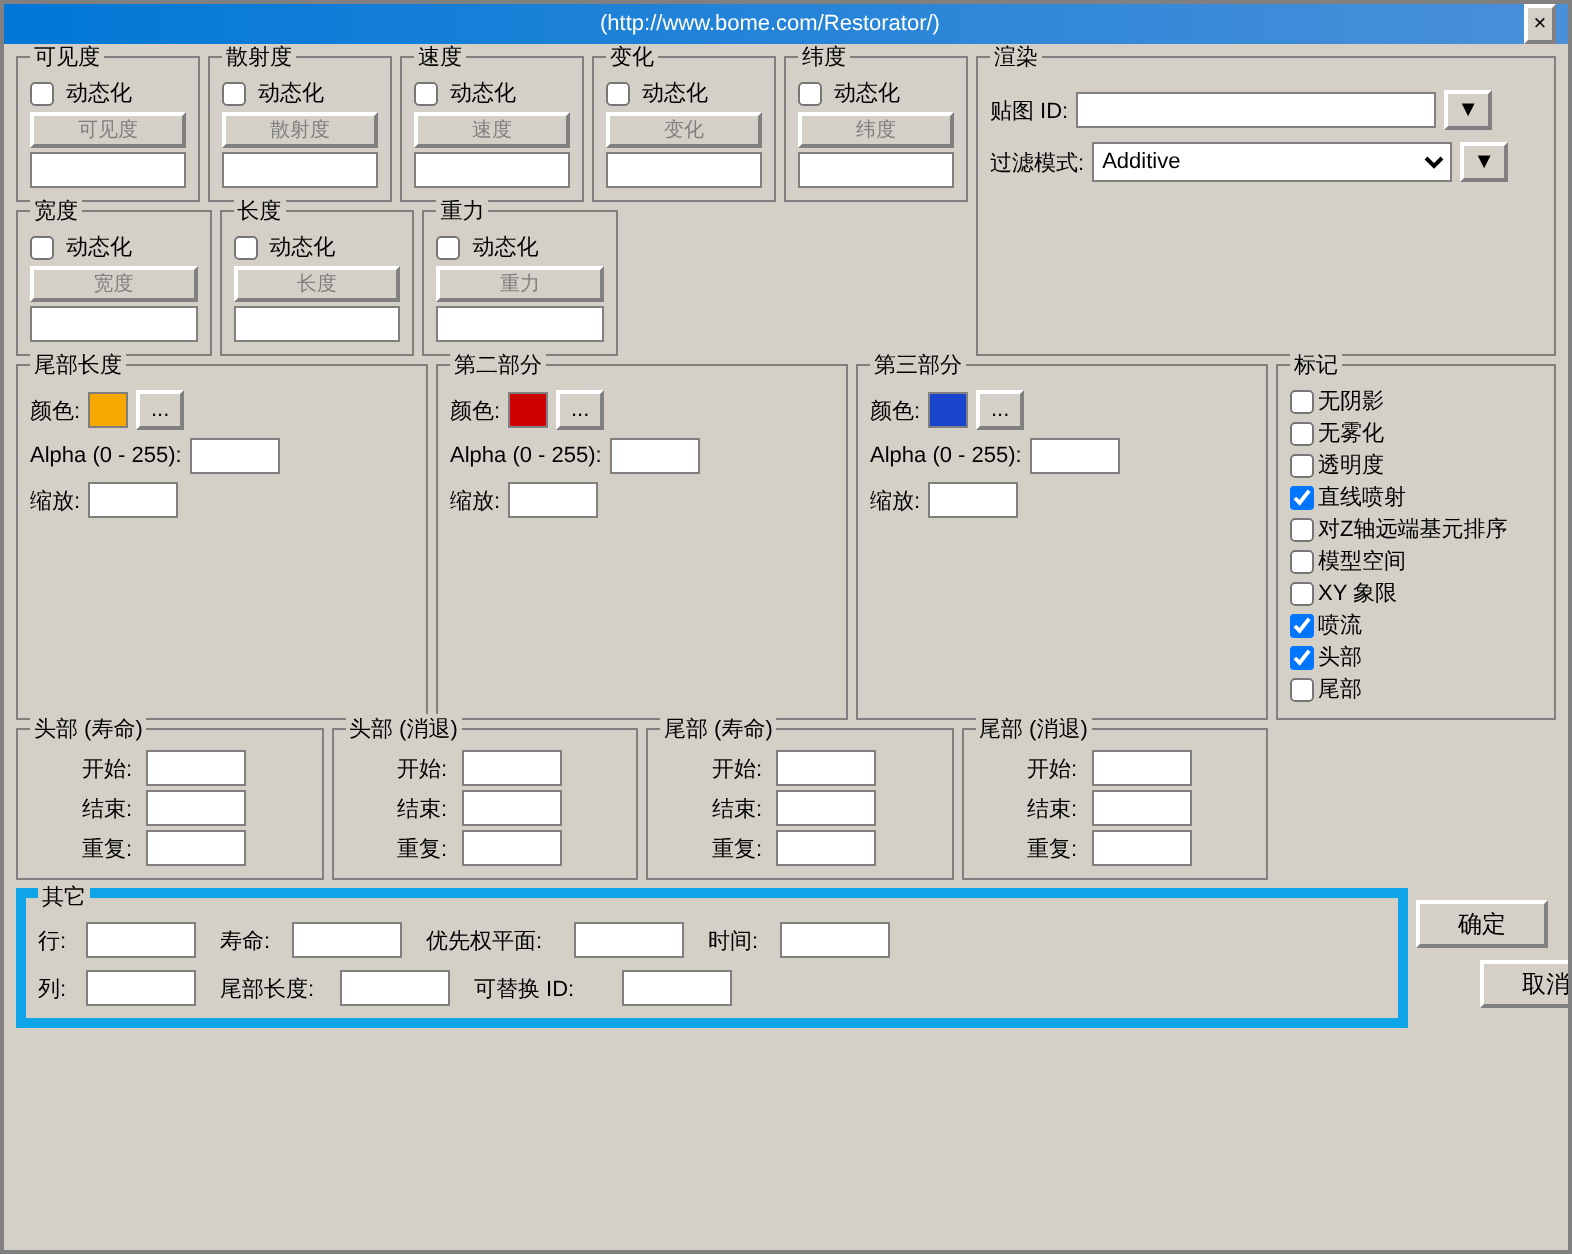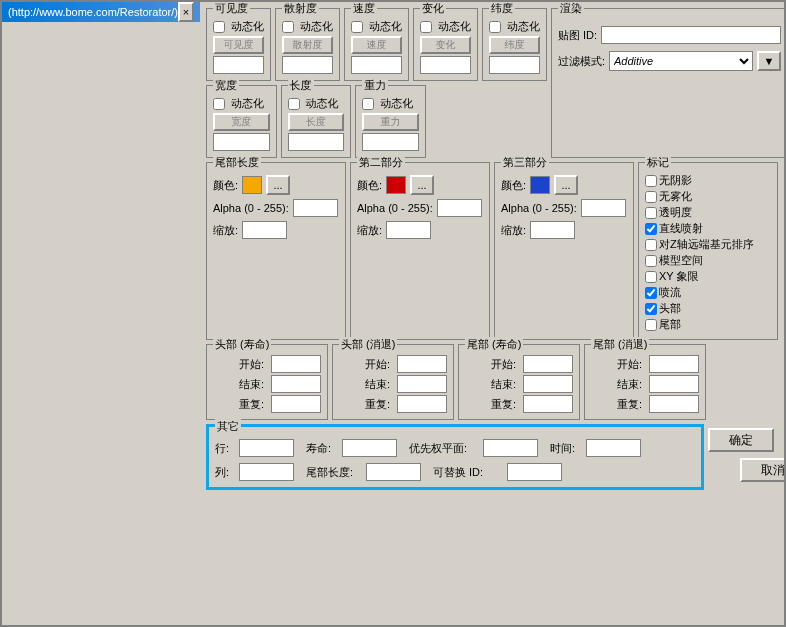--- a/index.html
+++ b/index.html
@@ -10,21 +10,21 @@
       width: 786px;
       height: 627px;
       overflow: hidden;
     }
     .window {
       width: 786px;
       height: 627px;
       background: #d4d0c8;
       border: 2px solid #808080;
       display: flex;
-      flex-direction: row;
+      flex-direction: column;
     }
     .title-bar {
       background: linear-gradient(to right, #0078d7, #4a90d9);
       color: white;
       font-size: 11px;
       padding: 3px 6px;
       display: flex;
       align-items: center;
       justify-content: space-between;
       height: 20px;
@@ -230,21 +230,21 @@
       gap: 4px;
     }
     .ht-label { font-size: 11px; width: 28px; margin-left: 26px; }
     .ht-input { width: 50px; }
     .bottom-section {
       display: flex;
       gap: 4px;
       margin-bottom: 4px;
     }
     .other-box {
-      border: 3px solid #0ea5e9;
+      border: 5px solid #0ea5e9;
       padding: 6px 6px 4px 6px;
       background: #d4d0c8;
       position: relative;
       flex: 1;
     }
     .other-box-title {
       position: absolute;
       top: -8px;
       left: 6px;
       background: #d4d0c8;
@@ -387,21 +387,21 @@
       <div class="render-box" style="width:290px; flex-shrink:0; margin-top:0;">
         <span class="render-box-title">渲染</span>
         <div style="margin-top:8px;">
           <div class="row" style="margin-bottom:6px;">
             <span class="label">贴图 ID:</span>
             <input type="text" style="width: 180px;">
             <button class="btn btn-small">▼</button>
           </div>
           <div class="row">
             <span class="label">过滤模式:</span>
-            <select style="width:144px;font-style:italic;">
+            <select style="width:180px;">
               <option>Additive</option>
               <option>None</option>
               <option>Transparent</option>
               <option>Blend</option>
               <option>AddAlpha</option>
               <option>Modulate</option>
               <option>Modulate2x</option>
             </select>
             <button class="btn btn-small">▼</button>
           </div>

